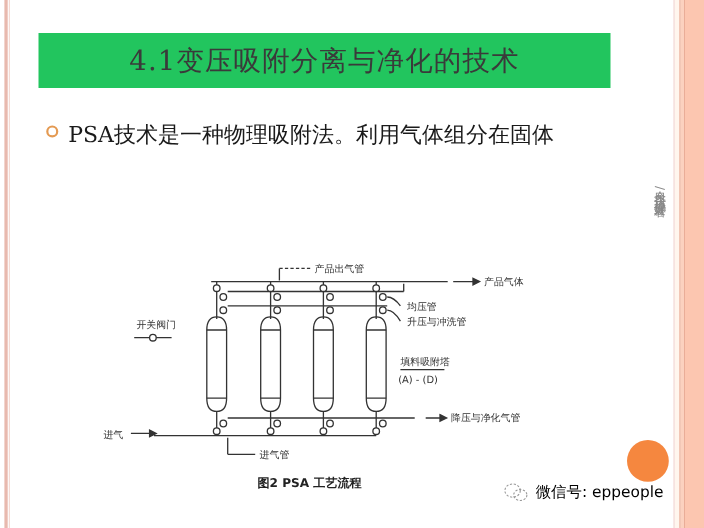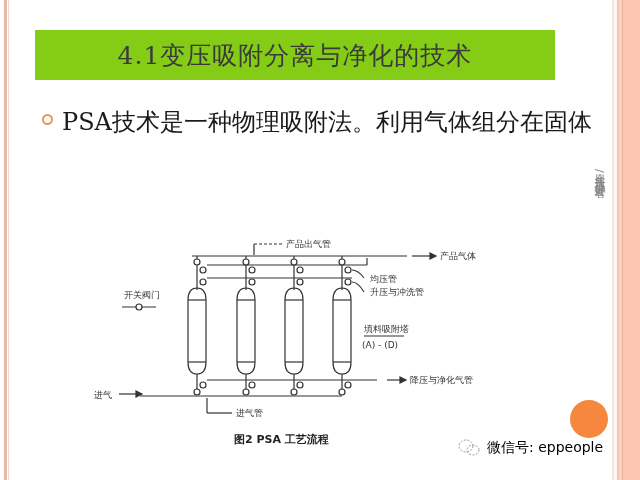--- a/index.html
+++ b/index.html
@@ -1,25 +1,25 @@
 <!DOCTYPE html>
 <html><head>
 <meta charset="utf-8">
 <style>
   html, body { margin:0; padding:0; }
   body { width:640px; height:480px; position:relative; overflow:hidden; background:#ffffff; font-family:"DejaVu Serif", serif; }
   .left-border { position:absolute; left:4px; top:0; width:3px; height:480px; background:#e8b9ae; }
   .left-border2 { position:absolute; left:8px; top:0; width:1px; height:480px; background:#f3d8d0; }
   .right-stripes { position:absolute; left:612px; top:0; width:28px; height:480px;
     background: linear-gradient(to right, #f6e3e0 0px, #f6e3e0 2px, #fff6ee 2px, #fff6ee 5px, #f2c7b6 5px, #f2c7b6 7px, #fbd1bf 7px, #fbd1bf 10px, #e9ad98 10px, #e9ad98 11px, #fcc6b0 11px, #fcc6b0 28px); }
-  .title-bar { position:absolute; left:35px; top:30px; width:520px; height:50px; background:#84cc16; display:flex; align-items:center; justify-content:center; }
+  .title-bar { position:absolute; left:35px; top:30px; width:520px; height:50px; background:#22c55e; display:flex; align-items:center; justify-content:center; }
   .title-text { font-size:25px; color:#3a3a3a; letter-spacing:1px; font-family:"DejaVu Serif", serif; }
   .bullet-block { position:absolute; left:42px; top:104px; width:540px; }
   .bullet-dot { position:absolute; left:0; top:10px; width:7px; height:7px; border:2px solid #e49a52; border-radius:50%; }
-  .para { position:absolute; left:20px; top:0; width:520px; font-size:24px; line-height:36px; color:#1a1a1a; }
+  .para { position:absolute; left:20px; top:0; width:520px; font-size:20px; line-height:36px; color:#1a1a1a; }
   .para div { white-space:nowrap; }
   .side-watermark { position:absolute; left:592px; top:165px; width:14px; font-size:11px; color:#888; writing-mode:vertical-rl; letter-spacing:1px; font-family:"DejaVu Sans", sans-serif; }
   .diagram { position:absolute; left:82px; top:230px; width:440px; height:225px; }
   .diagram svg text { font-family:"DejaVu Sans", sans-serif; }
   .orange-circle { position:absolute; left:570px; top:400px; width:38px; height:38px; border-radius:50%; background:#f5873f; }
   .wechat { position:absolute; left:457px; top:438px; display:flex; align-items:center; gap:6px; color:#000000; font-family:"DejaVu Sans", sans-serif; font-size:14px; }
   .wechat-icon { width:24px; height:20px; }
 </style>
 </head>
 <body>

